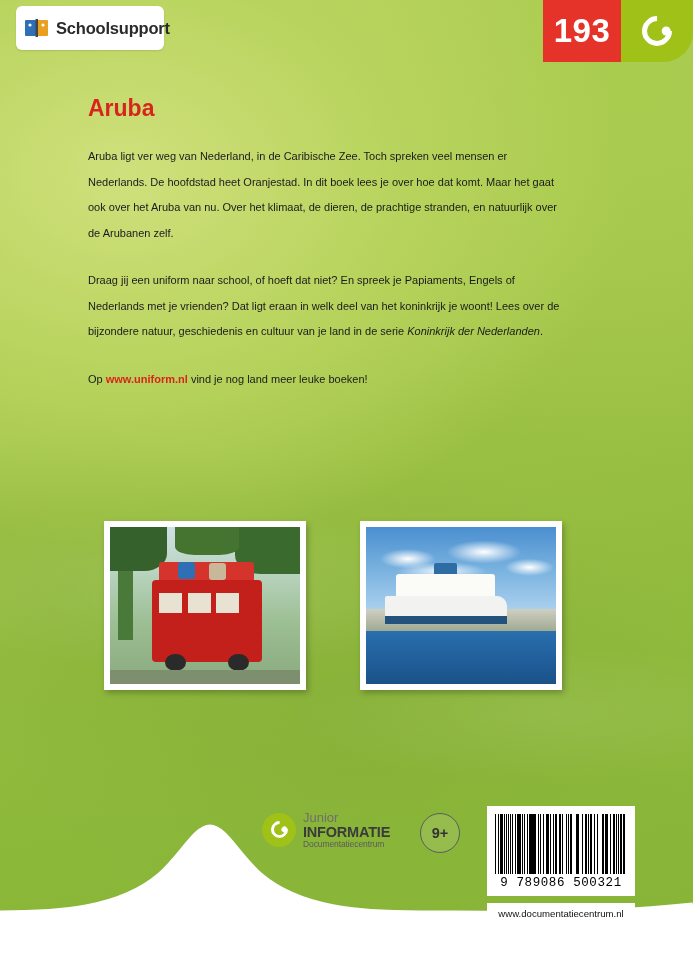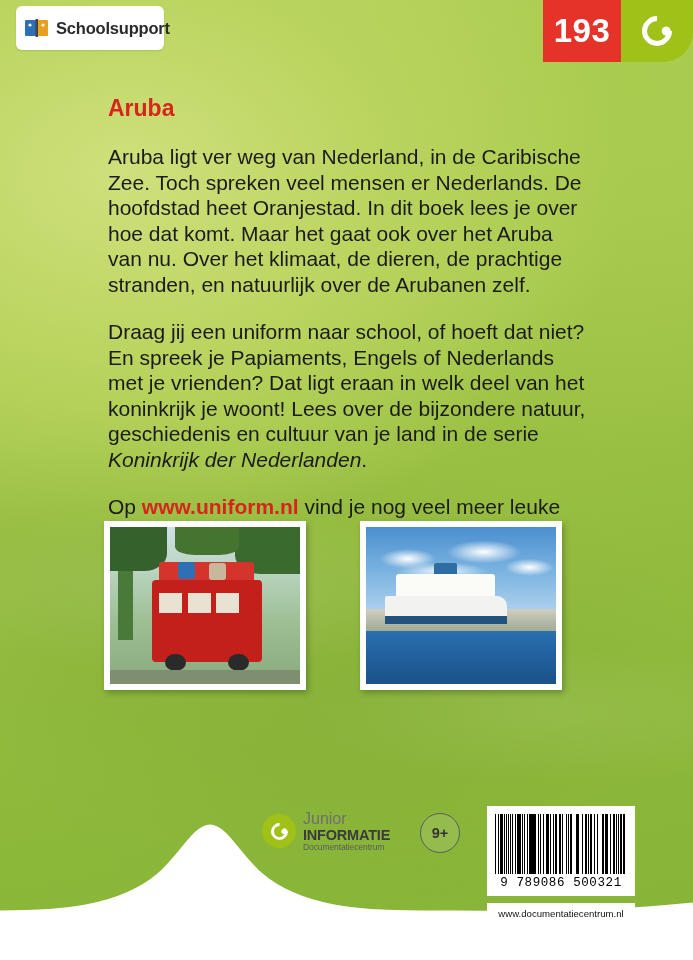--- a/index.html
+++ b/index.html
@@ -94,31 +94,31 @@
   }
   .publisher .pub-name {
     font-size: 16.5px;
     font-weight: bold;
     color: #2a2a2a;
     letter-spacing: -0.2px;
   }
 
   
   .content {
-    position: absolute; left: 108px; top: 95px; width: 480px;
+    position: absolute; left: 88px; top: 95px; width: 480px;
   }
   .title {
     color: #d8251c;
     font-size: 23px;
     font-weight: bold;
     margin: 0 0 22px 0;
   }
   .para {
     color: #1b1b1b;
-    font-size: 21px;
+    font-size: 11px;
     line-height: 25.5px;
     margin: 0 0 22px 0;
   }
   .para:last-child { margin-bottom: 0; }
   .em { font-style: italic; }
   .url { color: #d8251c; font-weight: bold; }
 
   
   .photo {
     position: absolute;
@@ -166,21 +166,21 @@
   .junior .j-circle .cmark2 {
     width: 17px; height: 17px; border-radius: 50%;
     border: 3.5px solid #ffffff; border-right-color: transparent;
     transform: rotate(-45deg); position: relative;
   }
   .junior .j-circle .cmark2::after {
     content: ""; position: absolute; width: 6px; height: 6px;
     background: #fff; border-radius: 50%; right: -1px; bottom: -1px;
   }
   .junior .j-text { line-height: 1.05; }
-  .junior .j1 { font-size: 16px; color: #6f6f6f; }
+  .junior .j1 { font-size: 13px; color: #6f6f6f; }
   .junior .j2 { font-size: 14.5px; font-weight: bold; color: #3b3b3b; letter-spacing: -0.2px; }
   .junior .j3 { font-size: 8.5px; color: #5c5c5c; letter-spacing: -0.1px; }
 
   .agebadge {
     position: absolute; left: 420px; top: 813px;
     width: 40px; height: 40px; border-radius: 50%;
     border: 1.6px solid #5c5c5c;
     color: #333; font-size: 14.5px; font-weight: bold;
     display: flex; align-items: center; justify-content: center;
     background: rgba(255,255,255,0.10);
@@ -242,21 +242,21 @@
 <div class="content">
   <h1 class="title">Aruba</h1>
 
   <p class="para">Aruba ligt ver weg van Nederland, in de Caribische Zee. Toch spreken veel mensen er Nederlands. De hoofdstad heet Oranjestad. In dit boek lees je over hoe dat komt. Maar het gaat ook over het Aruba van nu. Over het klimaat, de dieren, de prachtige stranden, en natuurlijk over de Arubanen zelf.</p>
 
   <p class="para">
     <span>Draag jij een uniform naar school, of hoeft dat niet? En spreek je Papiaments, Engels of Nederlands met je vrienden? Dat ligt eraan in welk deel van het koninkrijk je woont! Lees over de bijzondere natuur, geschiedenis en cultuur van je land in de serie </span><span class="em">Koninkrijk der Nederlanden</span><span>.</span>
   </p>
 
   <p class="para">
-    <span>Op </span><span class="url">www.uniform.nl</span><span> vind je nog veel meer leuke boeken!</span>
+    <span>Op </span><span class="url">www.uniform.nl</span><span> vind je nog land meer leuke boeken!</span>
   </p>
 </div>
 
 <div class="photo" id="photo-bus">
   <div class="inner">
     <div class="bus-scene"></div>
 
     <div class="bus-palm" style="left:4%;top:0;width:8%;height:72%;background:#4a7a3a;"></div>
     <div class="bus-palm" style="left:0;top:0;width:30%;height:28%;background:#35622c;border-radius:0 0 40% 0;"></div>
     <div class="bus-palm" style="right:0;top:0;width:34%;height:30%;background:#3b6a2f;border-radius:0 0 0 40%;"></div>

